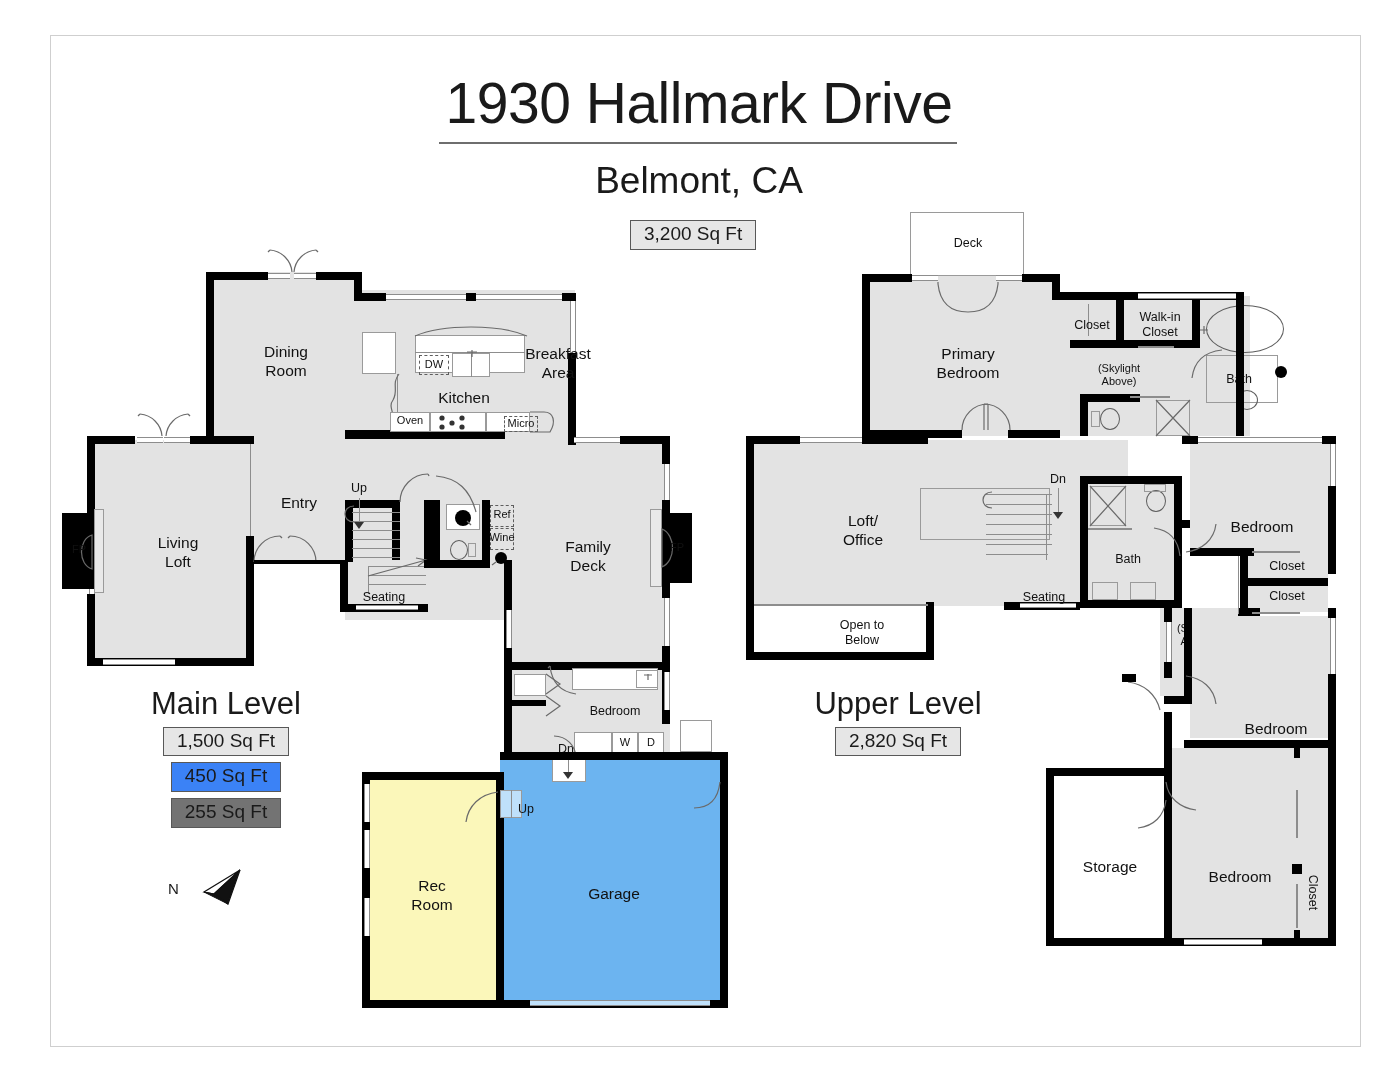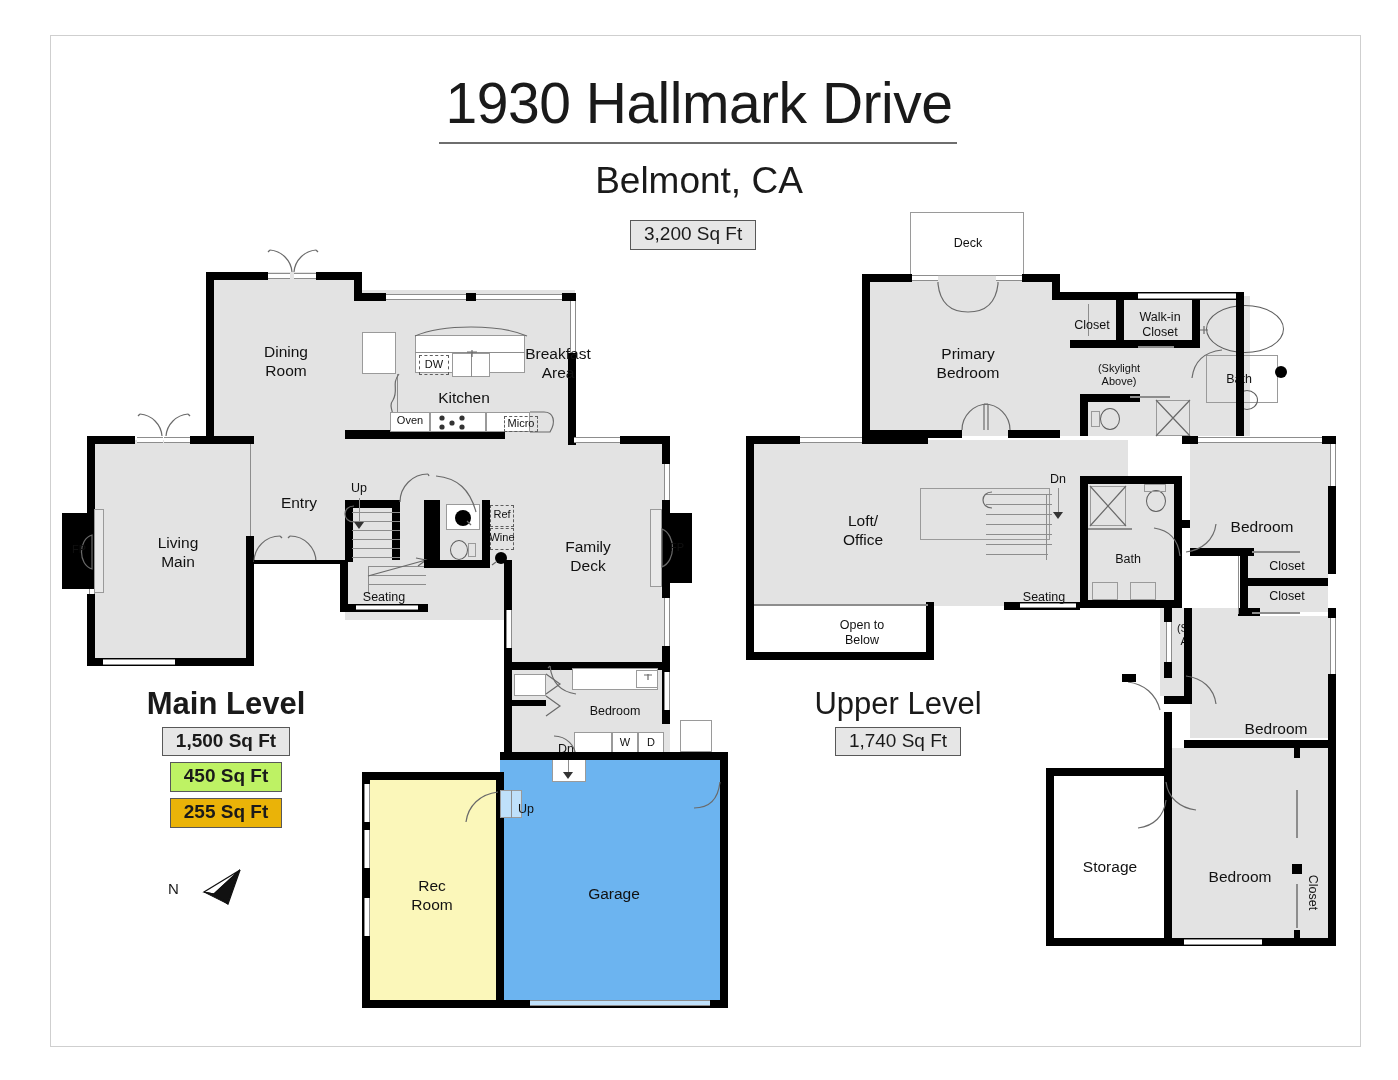--- a/index.html
+++ b/index.html
@@ -8,22 +8,22 @@
   #frame{position:absolute;left:50px;top:35px;width:1311px;height:1012px;border:1px solid #cfcfcf;box-sizing:border-box;}
 
   
   #title{position:absolute;left:0;top:70px;width:1398px;text-align:center;font-size:57px;font-weight:400;letter-spacing:-0.5px;}
   #title-rule{position:absolute;left:439px;top:142px;width:518px;height:2px;background:#6e6e6e;}
   #city{position:absolute;left:0;top:160px;width:1398px;text-align:center;font-size:37px;font-weight:400;}
   #total-badge{position:absolute;left:630px;top:220px;}
 
   .badge{display:inline-block;border:1px solid #585858;background:#e6e6e6;
          font-size:19px;padding:3px 13px 4px;line-height:1.1;white-space:nowrap;text-align:center;}
-  .badge.blue{background:#bef264;}
-  .badge.yellow{background:#eab308;}
+  .badge.blue{background:#3b82f6;}
+  .badge.yellow{background:#737373;}
   .badge.gray{background:#e6e6e6;}
 
   
   .level-cap{position:absolute;text-align:center;}
   .level-cap .lv-name{font-size:31px;line-height:1.05;white-space:nowrap;}
   .level-cap .lv-badges{margin-top:6px;display:flex;flex-direction:column;align-items:center;gap:6px;}
 
   
   .plan{position:absolute;}
   .room{position:absolute;background:#e3e3e3;}
@@ -309,30 +309,30 @@
     <div class="thinbox" style="left:500px;top:790px;width:22px;height:28px;background:#bfe0fa;"></div>
     <div class="thin" style="left:511px;top:790px;width:1px;height:28px;"></div>
     <div class="lbl sm" style="left:518px;top:802px;width:28px;text-align:left;">Up</div>
 
     <div class="lbl" style="left:236px;top:343px;width:100px;">Dining
 Room</div>
     <div class="lbl" style="left:418px;top:389px;width:92px;">Kitchen</div>
     <div class="lbl" style="left:508px;top:345px;width:100px;">Breakfast
 Area</div>
     <div class="lbl" style="left:128px;top:534px;width:100px;">Living
-Main</div>
+Loft</div>
     <div class="lbl" style="left:264px;top:494px;width:70px;">Entry</div>
     <div class="lbl" style="left:540px;top:538px;width:96px;">Family
 Deck</div>
     <div class="lbl" style="left:562px;top:885px;width:104px;">Garage</div>
     <div class="lbl" style="left:382px;top:877px;width:100px;">Rec
 Room</div>
   </div>
 
-  <div class="level-cap" style="left:126px;top:688px;width:200px;font-weight:bold;">
+  <div class="level-cap" style="left:126px;top:688px;width:200px;">
     <div class="lv-name">Main Level</div>
     <div class="lv-badges">
       <span class="badge gray">1,500 Sq Ft</span>
       <span class="badge blue">450 Sq Ft</span>
       <span class="badge yellow">255 Sq Ft</span>
     </div>
   </div>
 
   <div id="compass">
     <span class="n">N</span>
@@ -543,17 +543,17 @@
 
     <div class="wall" style="left:424px;top:696px;width:22px;height:8px;"></div>
     <div class="winv" style="left:426px;top:620px;width:6px;height:44px;"></div>
     <div class="wall" style="left:424px;top:608px;width:8px;height:14px;"></div>
     <div class="wall" style="left:424px;top:662px;width:8px;height:16px;"></div>
   </div>
 
   <div class="level-cap" style="left:808px;top:688px;width:180px;">
     <div class="lv-name">Upper Level</div>
     <div class="lv-badges">
-      <span class="badge gray">1,740 Sq Ft</span>
+      <span class="badge gray">2,820 Sq Ft</span>
     </div>
   </div>
 
 </div>
 
 </body></html>

